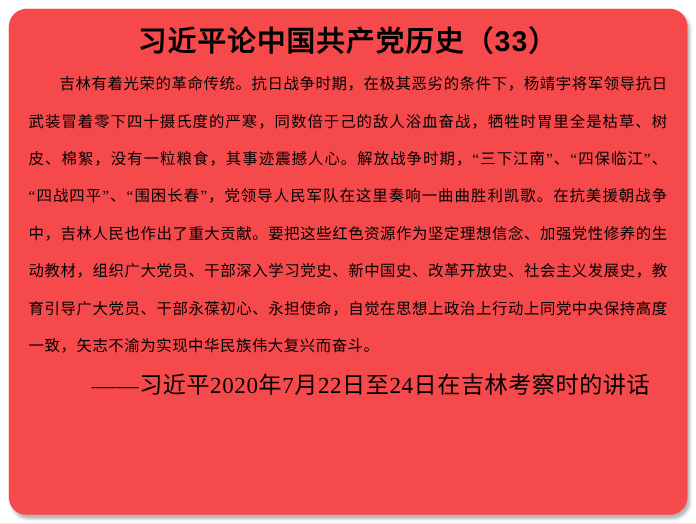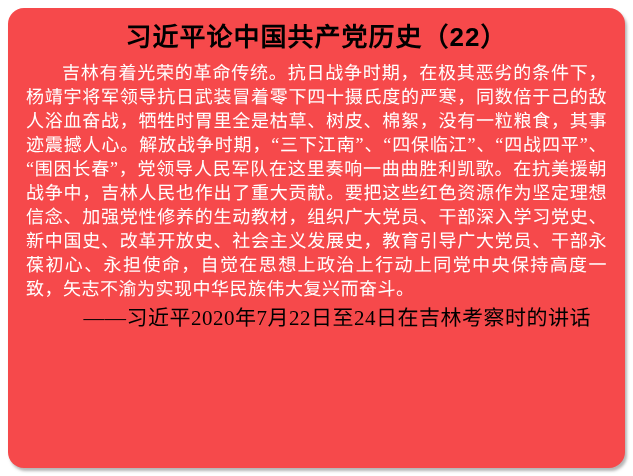--- a/index.html
+++ b/index.html
@@ -27,38 +27,38 @@
     text-align: center;
     font-family: "Liberation Sans", "DejaVu Sans", sans-serif;
     font-weight: bold;
     font-size: 26px;
     line-height: 34px;
     color: #000000;
     letter-spacing: 1px;
     margin: 0 0 7px 0;
   }
   .body-text {
-    font-size: 18px;
-    line-height: 24px;
-    color: #ffffff;
+    font-size: 14px;
+    line-height: 34px;
+    color: #000000;
     text-align: justify;
     text-align-last: left;
     text-indent: 2em;
     letter-spacing: 0.5px;
     margin: 0;
   }
   .attribution {
     font-size: 21px;
     line-height: 34px;
     color: #000000;
     text-align: right;
     letter-spacing: 0.5px;
     margin: 0 16px 0 0;
   }
 </style>
 </head>
 <body>
 
 <div class="card">
-  <h1 class="title">习近平论中国共产党历史（22）</h1>
+  <h1 class="title">习近平论中国共产党历史（33）</h1>
   <p class="body-text">吉林有着光荣的革命传统。抗日战争时期，在极其恶劣的条件下，杨靖宇将军领导抗日武装冒着零下四十摄氏度的严寒，同数倍于己的敌人浴血奋战，牺牲时胃里全是枯草、树皮、棉絮，没有一粒粮食，其事迹震撼人心。解放战争时期，“三下江南”、“四保临江”、“四战四平”、“围困长春”，党领导人民军队在这里奏响一曲曲胜利凯歌。在抗美援朝战争中，吉林人民也作出了重大贡献。要把这些红色资源作为坚定理想信念、加强党性修养的生动教材，组织广大党员、干部深入学习党史、新中国史、改革开放史、社会主义发展史，教育引导广大党员、干部永葆初心、永担使命，自觉在思想上政治上行动上同党中央保持高度一致，矢志不渝为实现中华民族伟大复兴而奋斗。</p>
   <p class="attribution">——习近平2020年7月22日至24日在吉林考察时的讲话</p>
 </div>
 
 </body></html>

